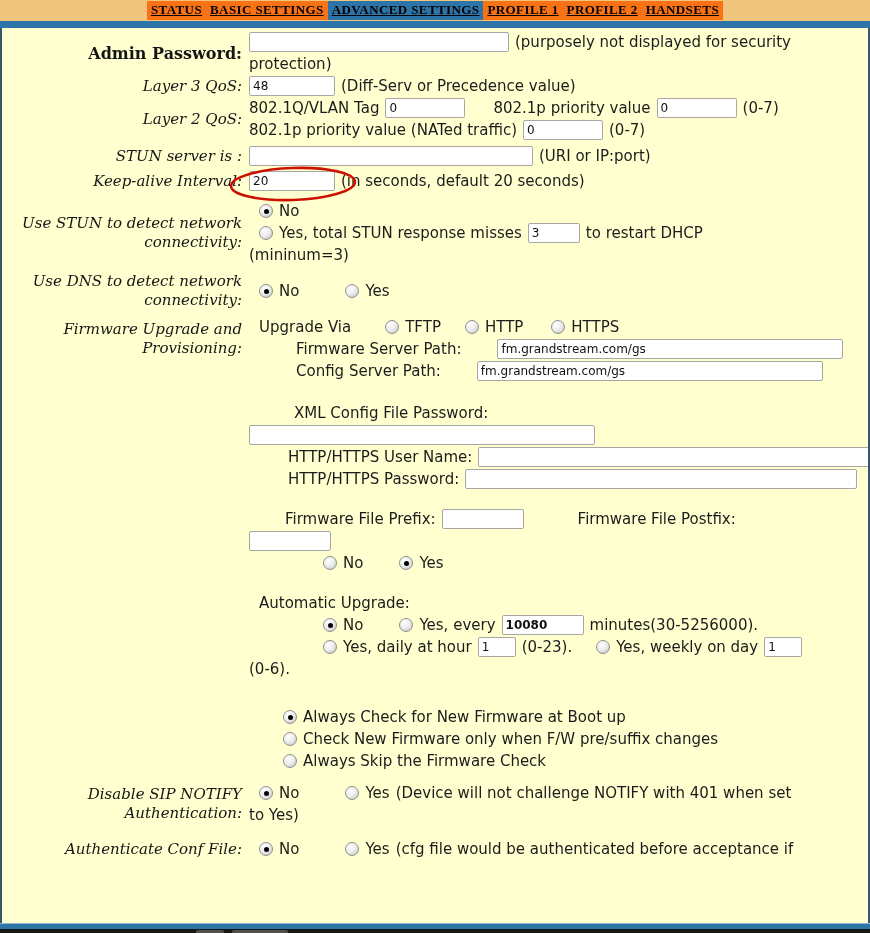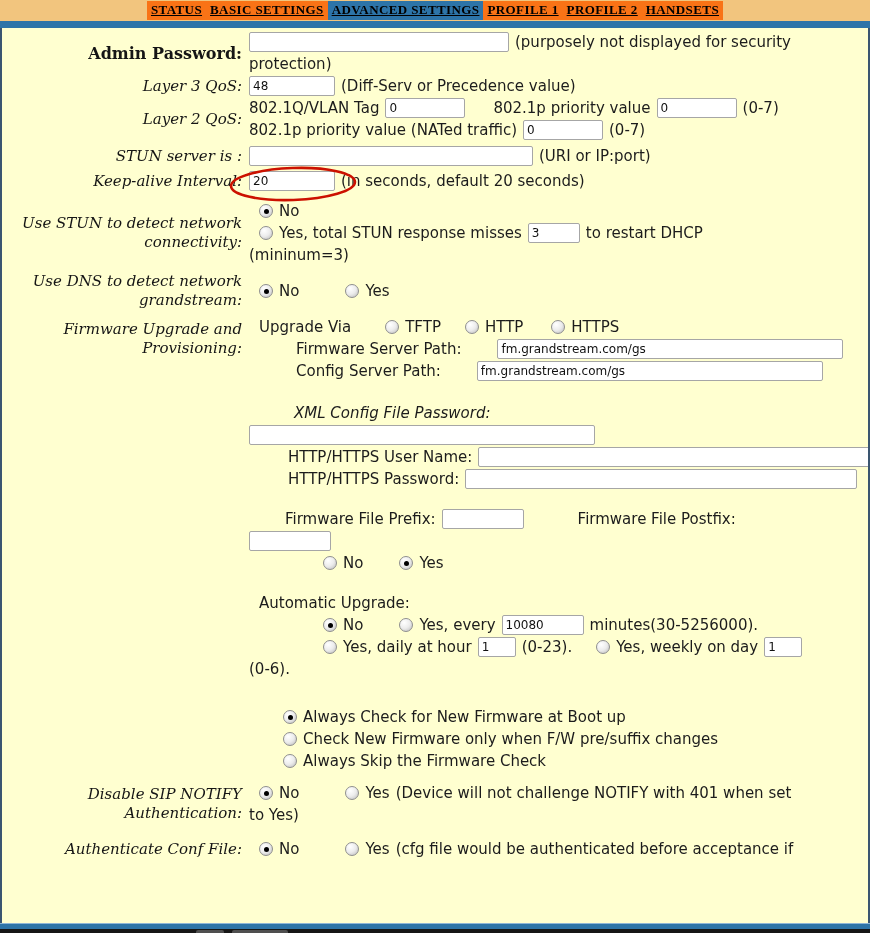--- a/index.html
+++ b/index.html
@@ -28,21 +28,21 @@
   .content{flex:1;font-size:15px;line-height:21px;}
   .line{display:flex;align-items:center;gap:6px;min-height:22px;white-space:nowrap;}
   .inp{height:18px;border:1px solid #a6a6a6;border-radius:2px;background:#fff;
        font:12px "DejaVu Sans",sans-serif;color:#111;padding:0 3px;}
   
   .radio{position:relative;display:inline-block;width:12px;height:12px;border:1px solid #8f8f8f;
          border-radius:50%;background:radial-gradient(circle at 35% 30%,#ffffff 0%,#ececec 50%,#b9b9b9 100%);
          flex:0 0 auto;cursor:pointer;}
   .radio.sel::after{content:"";position:absolute;left:3.5px;top:3.5px;width:5px;height:5px;border-radius:50%;background:#000;}
   
-  .mt8{margin-top:8px;} .mt18{margin-top:18px;} .mt20{margin-top:20px;font-style:italic;} .mt26{margin-top:26px;}
+  .mt8{margin-top:8px;} .mt18{margin-top:18px;} .mt20{margin-top:20px;} .mt26{margin-top:26px;}
   .ml10{margin-left:10px;} .ml34{margin-left:34px;} .ml36{margin-left:36px;} .ml38{margin-left:38px;}
   .ml39{margin-left:39px;} .ml45{margin-left:45px;} .ml47{margin-left:47px;gap:36px;} .ml74{margin-left:74px;}
   .gap18{margin-left:18px;} .gap22{margin-left:22px;} .gap28{margin-left:28px;} .gap30{margin-left:30px;} .gap40{margin-left:40px;} .gap48{margin-left:48px;}
   .annot{position:absolute;z-index:6;pointer-events:none;}
 </style>
 </head>
 <body>
 
 <div class="screen">
 
@@ -132,21 +132,21 @@
           <input type="text" class="inp" style="width: 44px;" value="3">
           <span>to restart DHCP</span>
         </div>
         <div class="line">
             <span>(mininum=3)</span>
           </div>
       </div>
     </div>
 
     <div class="row" style="margin-top:6px">
-      <div class="lbl">Use DNS to detect network grandstream:</div>
+      <div class="lbl">Use DNS to detect network connectivity:</div>
       <div class="content">
         <div class="line ml10">
           <span class="radio sel"></span>
           <span>No</span>
           <span class="radio gap40"></span>
           <span>Yes</span>
         </div>
       </div>
     </div>
 
@@ -203,21 +203,21 @@
         </div>
 
         <div class="line mt18 ml10">
           <span>Automatic Upgrade:</span>
         </div>
         <div class="line ml74">
           <span class="radio sel"></span>
           <span>No</span>
           <span class="radio gap30"></span>
           <span>Yes, every</span>
-          <input type="text" class="inp" style="width: 74px;" value="10080">
+          <input type="text" class="inp" style="width: 74px; font-weight: bold;" value="10080">
           <span>minutes(30-5256000).</span>
         </div>
         <div class="line ml74">
           <span class="radio"></span>
           <span>Yes, daily at hour</span>
           <input type="text" class="inp" style="width: 30px;" value="1">
           <span>(0-23).</span>
           <span class="radio gap18"></span>
           <span>Yes, weekly on day</span>
           <input type="text" class="inp" style="width: 30px;" value="1">

